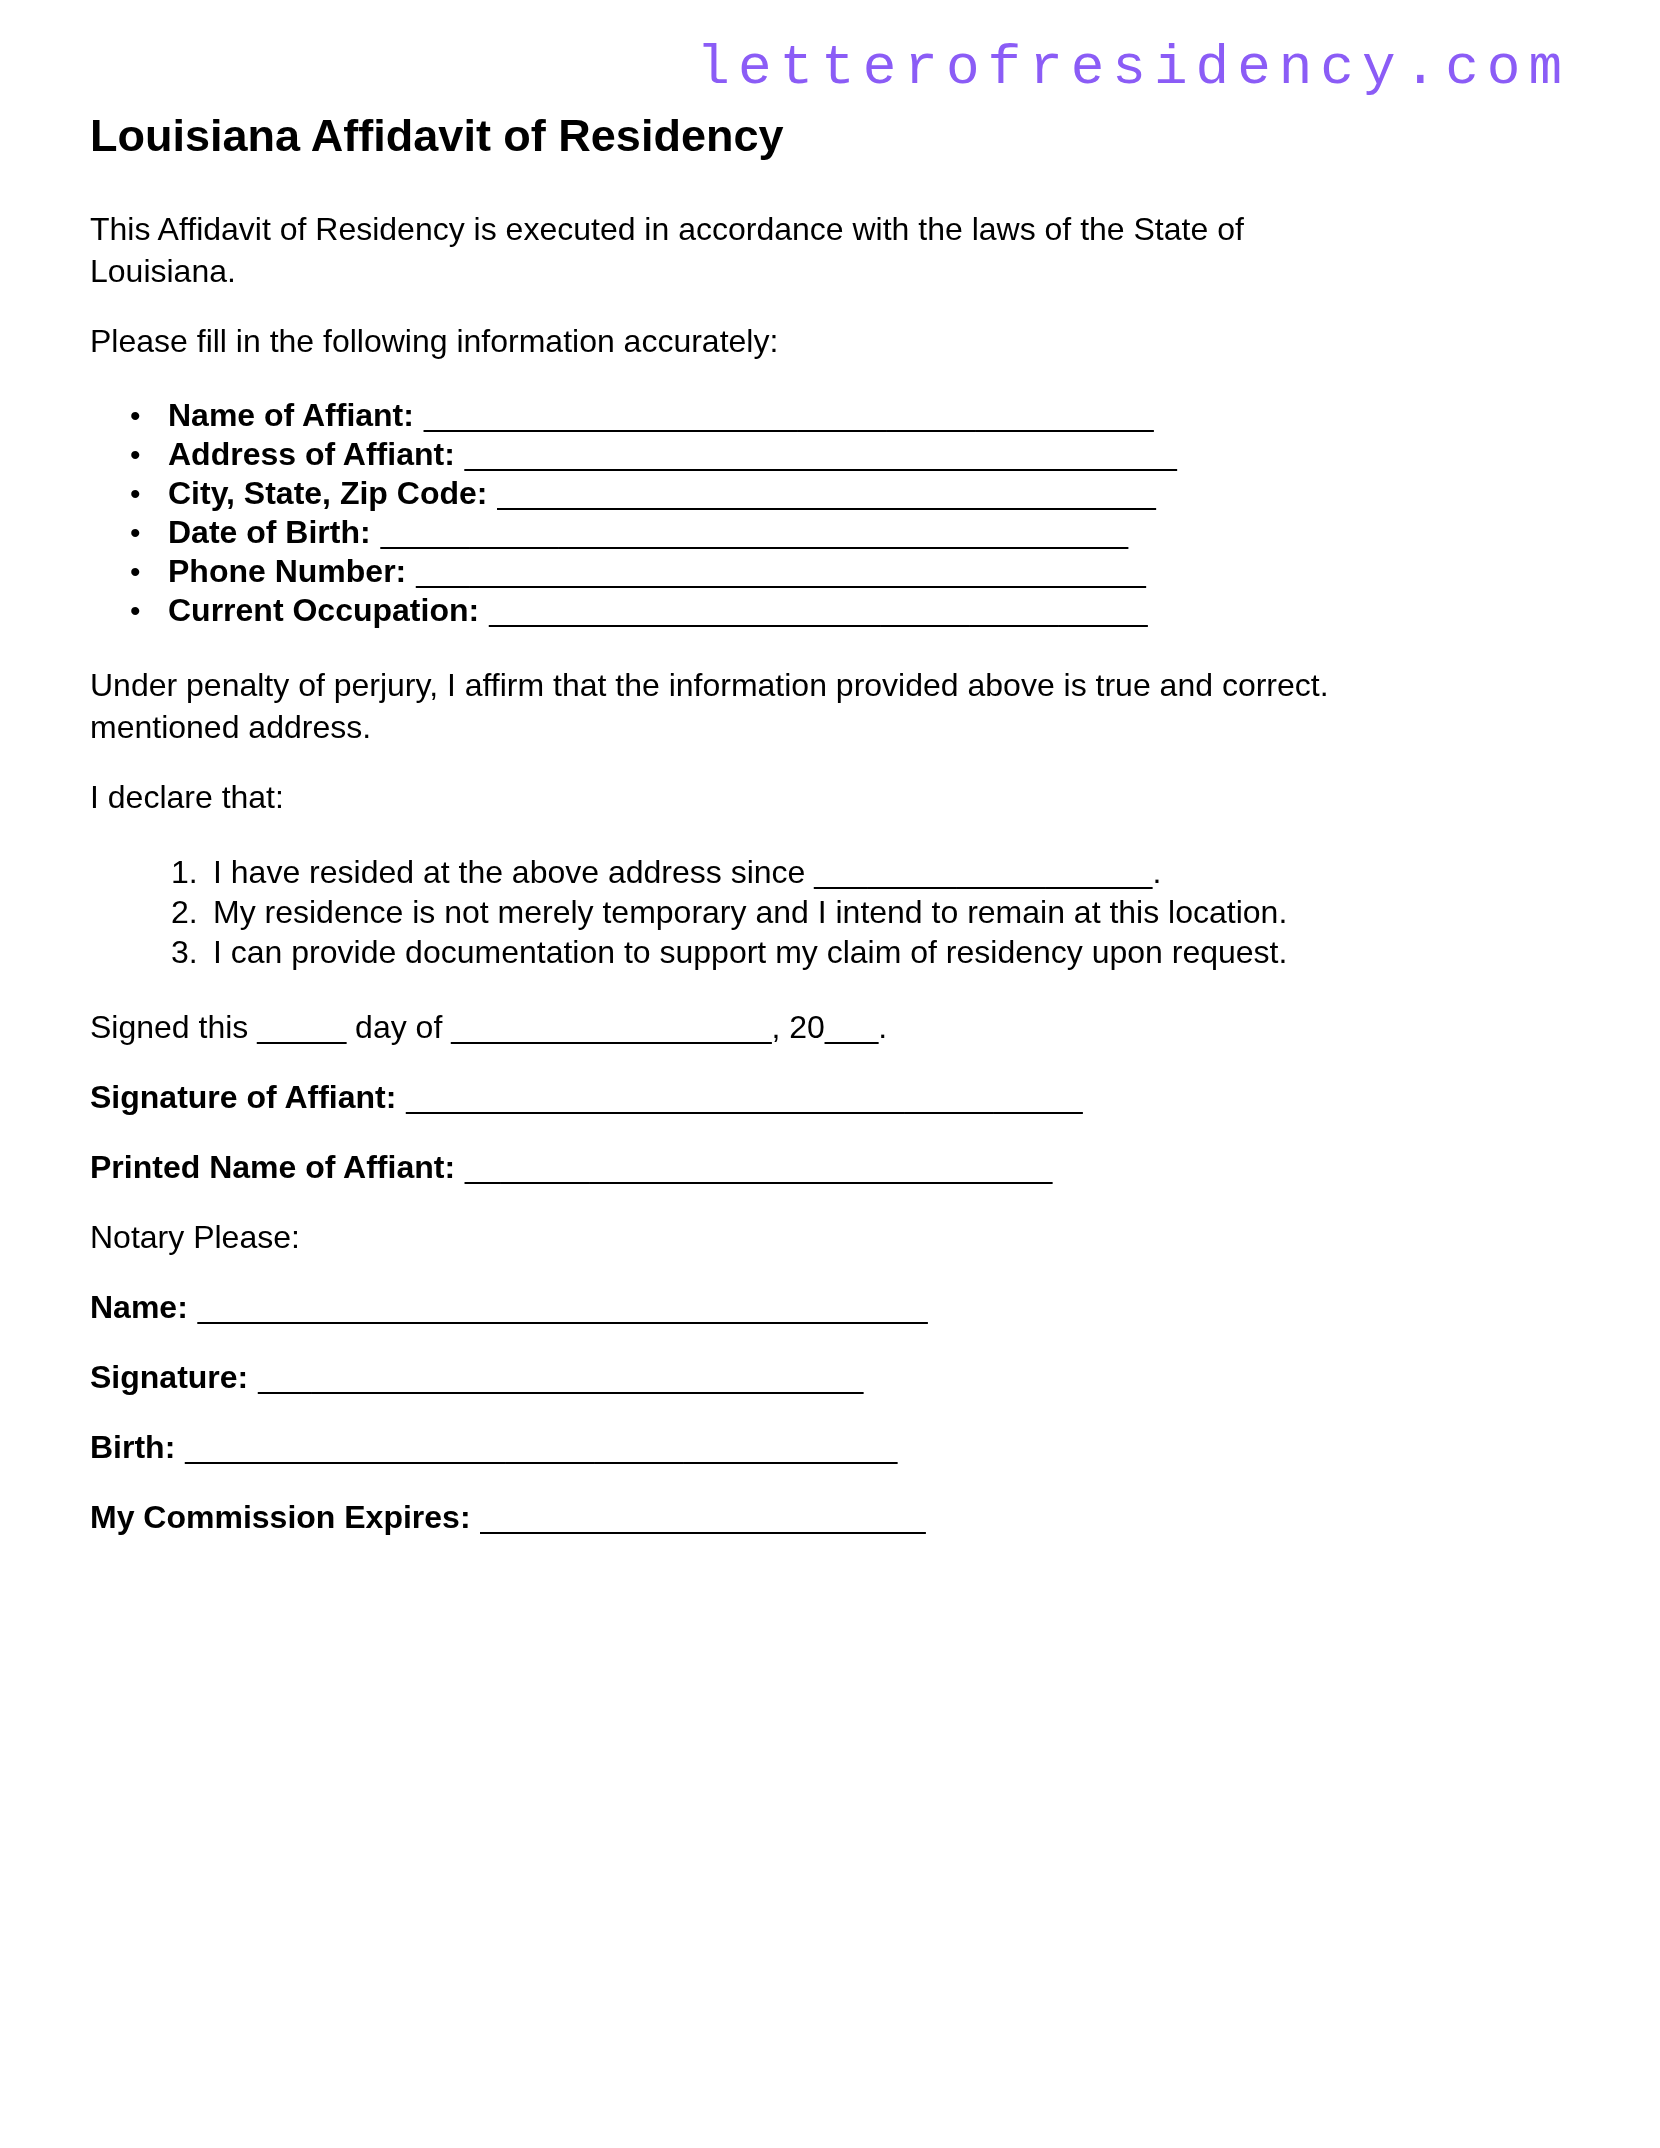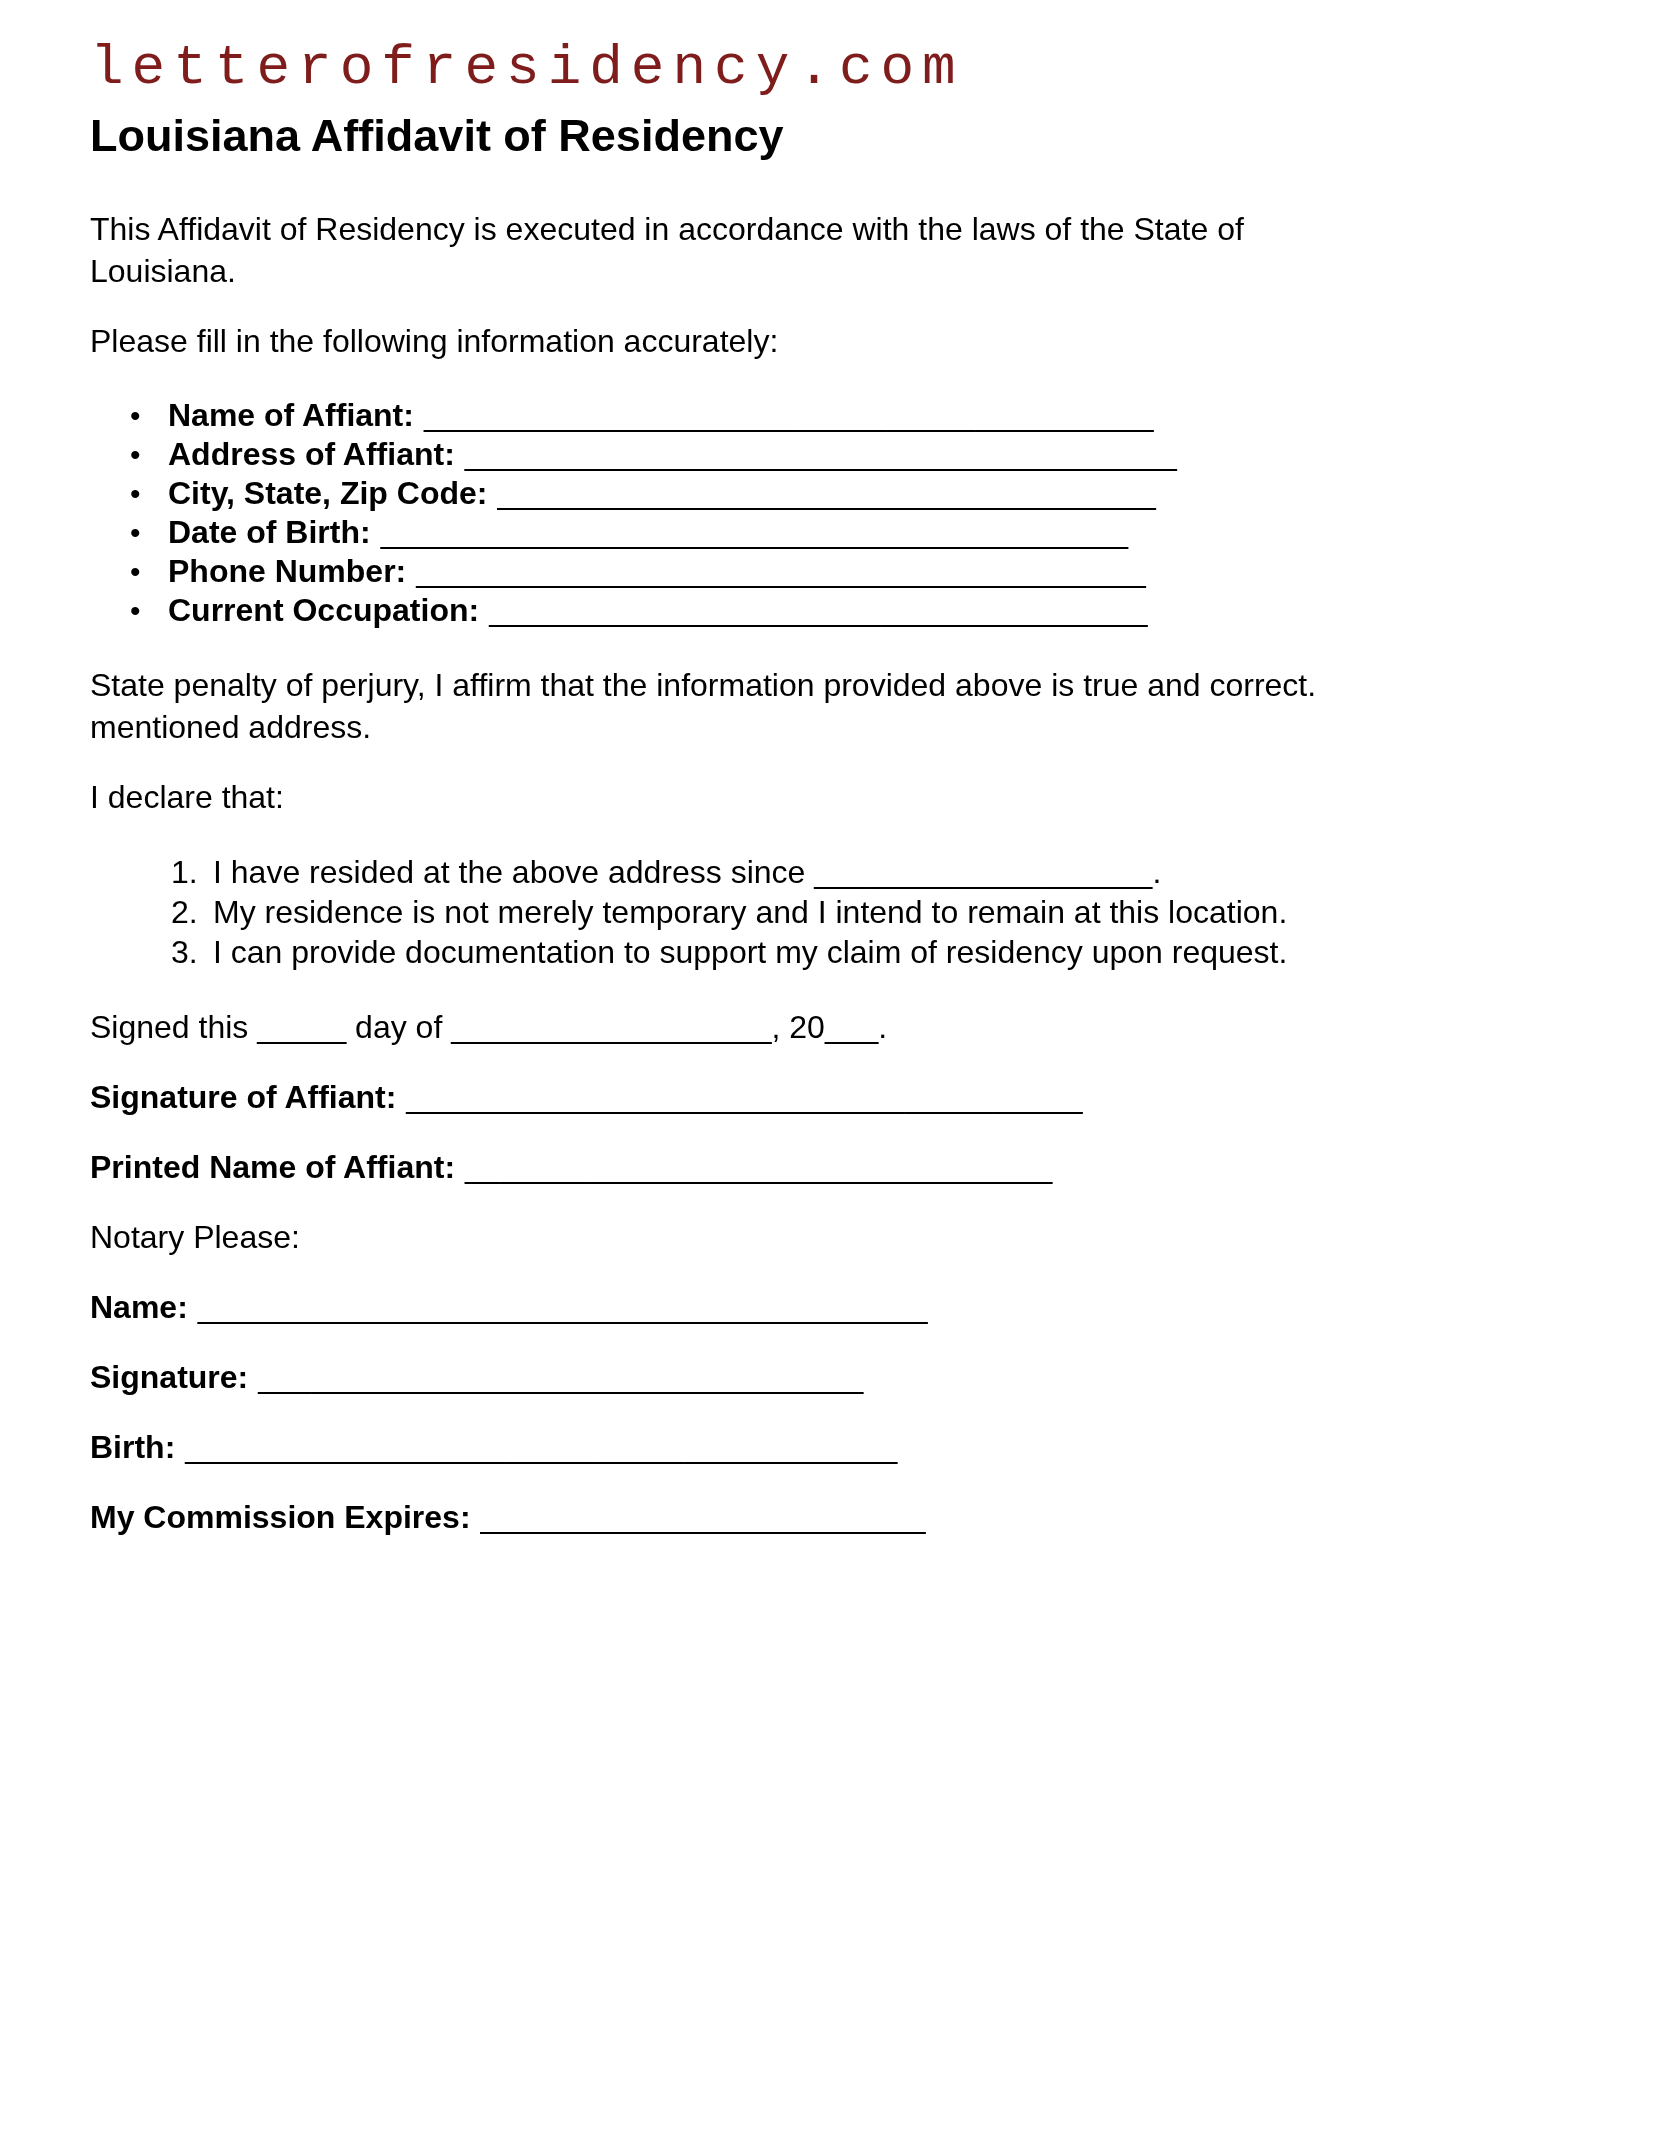--- a/index.html
+++ b/index.html
@@ -19,23 +19,24 @@
     .page {
       padding: 36px 90px 0 90px;
       box-sizing: border-box;
       width: 1660px;
       height: 2148px;
     }
     .site-header {
       font-family: "Liberation Mono", monospace;
       font-size: 56px;
       letter-spacing: 8px;
-      color: #7f1d1d;
+      color: #8b5cf6;
       line-height: 1.15;
       white-space: nowrap;
+      text-align: right;
     }
     h1.doc-title {
       font-size: 45px;
       font-weight: bold;
       margin: 10px 0 46px 0;
       line-height: 1.15;
       white-space: nowrap;
     }
     p {
       line-height: 42px;
@@ -105,21 +106,21 @@
     </li>
     <li>
       <span class="marker">•</span><span class="b">Phone Number:</span><span class="blank">_________________________________________</span>
     </li>
     <li>
       <span class="marker">•</span><span class="b">Current Occupation:</span><span class="blank">_____________________________________</span>
     </li>
   </ul>
 
   <p>
-    <span class="line">State penalty of perjury, I affirm that the information provided above is true and correct.</span>
+    <span class="line">Under penalty of perjury, I affirm that the information provided above is true and correct.</span>
     <span class="line">mentioned address.</span>
   </p>
 
   <p>I declare that:</p>
 
   <ol class="declarations">
     <li>
       <span class="num">1.</span><span>I have resided at the above address since </span><span class="blank tight">___________________</span><span>.</span>
     </li>
     <li>

